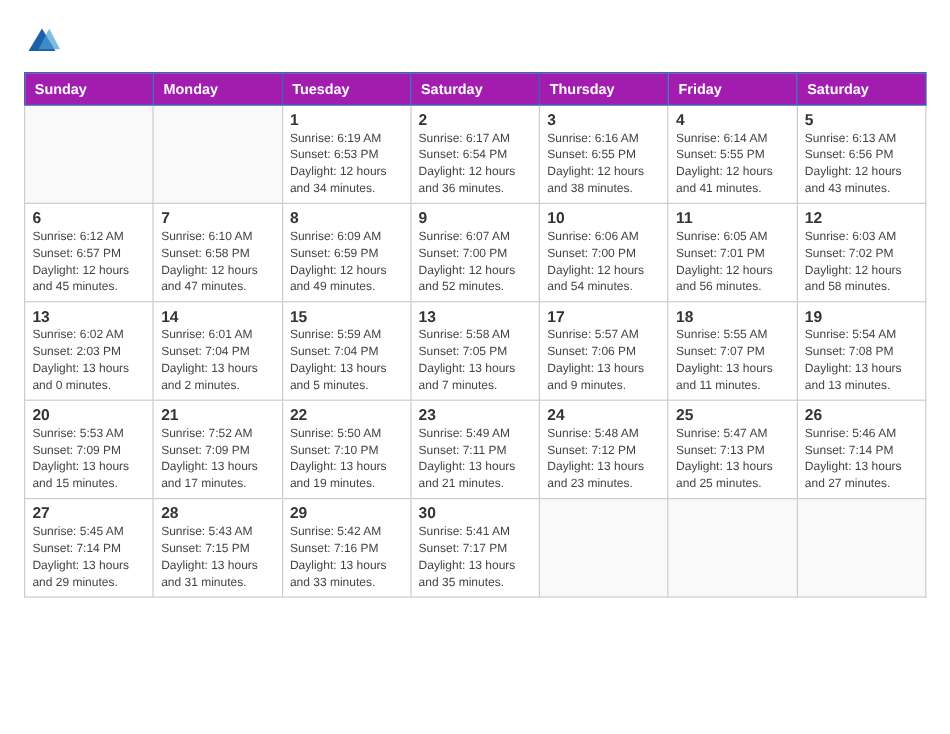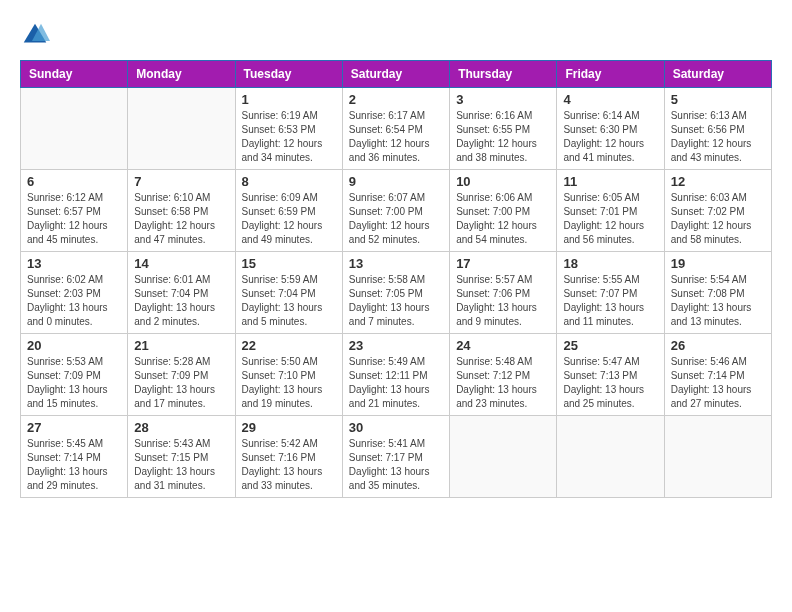--- a/index.html
+++ b/index.html
@@ -133,21 +133,21 @@
         </td>
         <td>
           <span class="day-number">3</span>
           <div class="day-info">Sunrise: 6:16 AM
 Sunset: 6:55 PM
 Daylight: 12 hours and 38 minutes.</div>
         </td>
         <td>
           <span class="day-number">4</span>
           <div class="day-info">Sunrise: 6:14 AM
-Sunset: 6:30 PM
+Sunset: 5:55 PM
 Daylight: 12 hours and 41 minutes.</div>
         </td>
         <td>
           <span class="day-number">5</span>
           <div class="day-info">Sunrise: 6:13 AM
 Sunset: 6:56 PM
 Daylight: 12 hours and 43 minutes.</div>
         </td>
       </tr>
       <tr>
@@ -240,34 +240,34 @@
       </tr>
       <tr>
         <td>
           <span class="day-number">20</span>
           <div class="day-info">Sunrise: 5:53 AM
 Sunset: 7:09 PM
 Daylight: 13 hours and 15 minutes.</div>
         </td>
         <td>
           <span class="day-number">21</span>
-          <div class="day-info">Sunrise: 5:28 AM
+          <div class="day-info">Sunrise: 7:52 AM
 Sunset: 7:09 PM
 Daylight: 13 hours and 17 minutes.</div>
         </td>
         <td>
           <span class="day-number">22</span>
           <div class="day-info">Sunrise: 5:50 AM
 Sunset: 7:10 PM
 Daylight: 13 hours and 19 minutes.</div>
         </td>
         <td>
           <span class="day-number">23</span>
           <div class="day-info">Sunrise: 5:49 AM
-Sunset: 12:11 PM
+Sunset: 7:11 PM
 Daylight: 13 hours and 21 minutes.</div>
         </td>
         <td>
           <span class="day-number">24</span>
           <div class="day-info">Sunrise: 5:48 AM
 Sunset: 7:12 PM
 Daylight: 13 hours and 23 minutes.</div>
         </td>
         <td>
           <span class="day-number">25</span>

